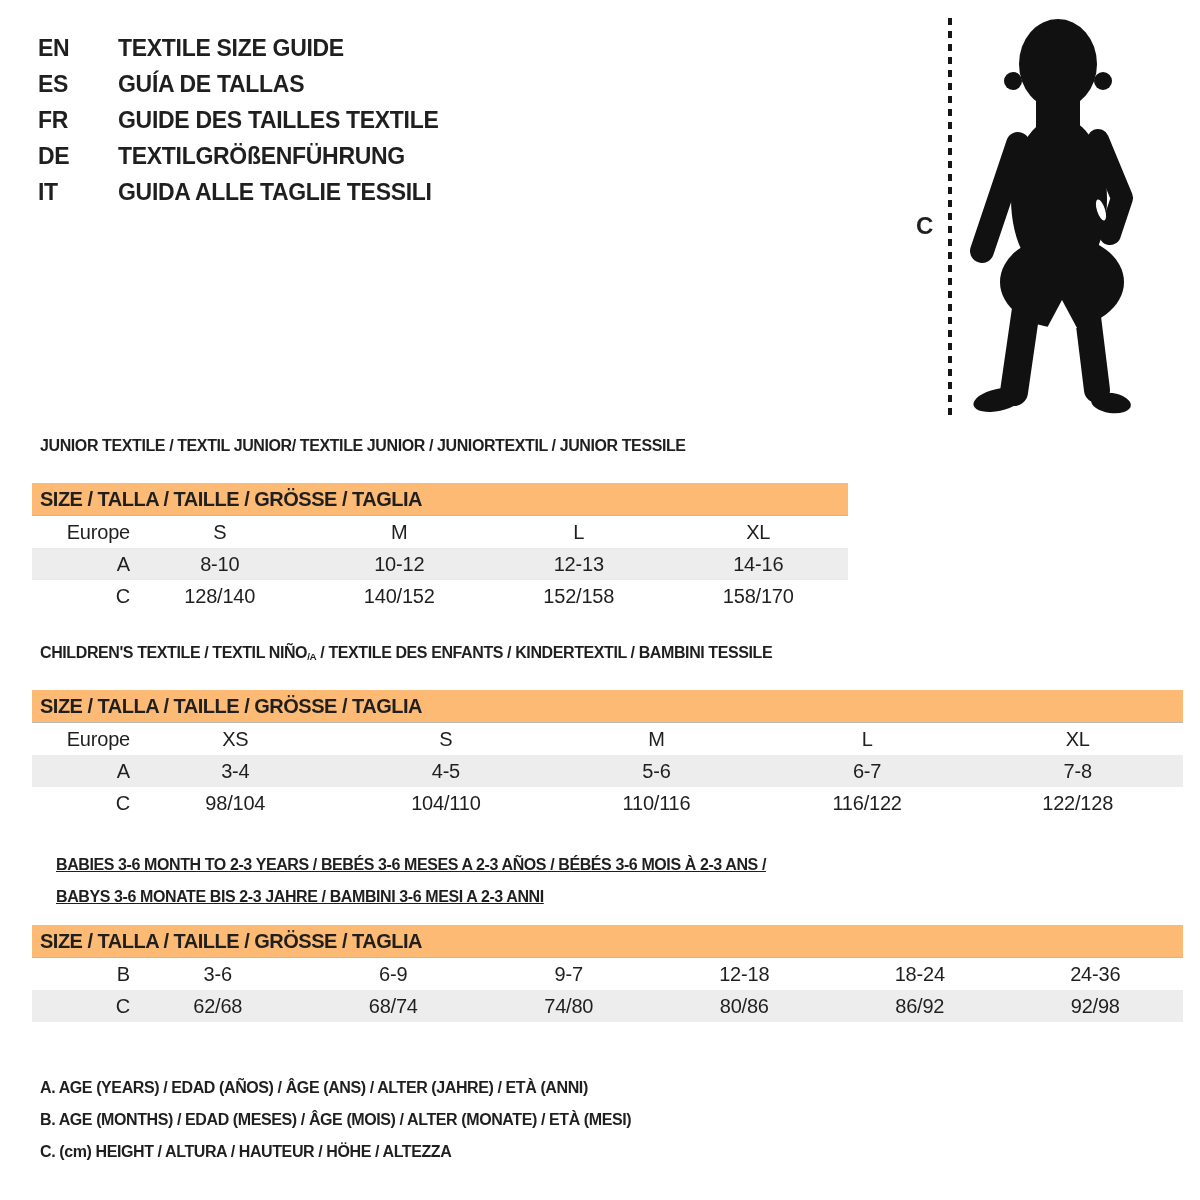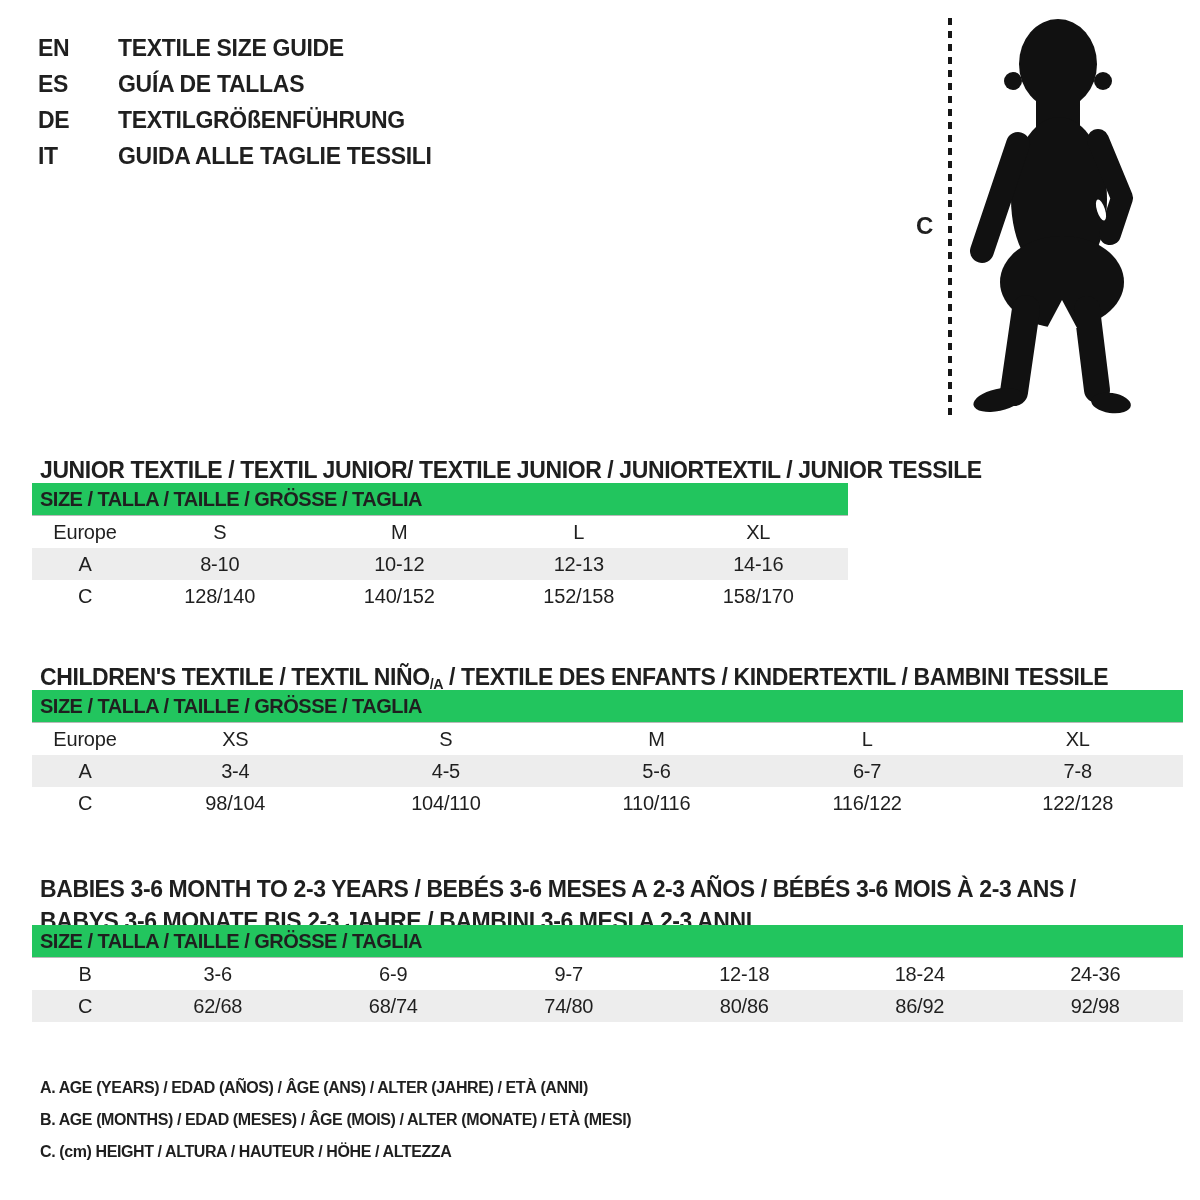--- a/index.html
+++ b/index.html
@@ -14,53 +14,57 @@
   .lang-row{display:flex;line-height:36px;font-size:23px;font-weight:bold;letter-spacing:-0.3px;}
   .lang-code{width:80px;}
   
   .dash-line{
     position:absolute;left:948px;top:18px;width:4px;height:398px;
     background:repeating-linear-gradient(to bottom,#161616 0 7px,transparent 7px 13px);
   }
   .measure-label{position:absolute;left:916px;top:212px;font-size:24px;font-weight:bold;}
   .baby-svg{position:absolute;left:964px;top:14px;width:176px;height:405px;}
   
-  .tbl-title{position:absolute;font-size:23px;font-weight:bold;letter-spacing:-0.4px;line-height:24px;white-space:nowrap;margin-top:24px;}
+  .tbl-title{position:absolute;font-size:16px;font-weight:bold;letter-spacing:-0.4px;line-height:24px;white-space:nowrap;}
   .tbl-title.two-line{line-height:32px;white-space:normal;}
   .subtxt{font-size:0.62em;vertical-align:-0.25em;}
   .tbl{position:absolute;font-size:20px;}
   .size-bar{
-    height:33px;background:#22c55e;display:flex;align-items:center;
+    height:33px;background:#fdba74;display:flex;align-items:center;
     padding-left:8px;box-sizing:border-box;
     font-size:20px;font-weight:bold;letter-spacing:-0.5px;
     border-bottom:1px solid #b9b9b9;
   }
   .trow{display:grid;height:32px;align-items:center;}
   .t1 .trow{grid-template-columns:98px repeat(4,1fr);}
   .t2 .trow{grid-template-columns:98px repeat(5,1fr);}
   .t3 .trow{grid-template-columns:98px repeat(6,1fr);}
   .trow.alt{background:#ededed;}
-  .lbl{padding-left:8px;text-align:center;}
+  .lbl{padding-left:8px;text-align:right;}
   .cell{text-align:center;}
   
   .legend{position:absolute;left:40px;top:1072px;font-size:16px;font-weight:bold;letter-spacing:-0.4px;line-height:32px;}
 </style>
 </head>
 <body>
 
 <div class="page">
 
   <div class="lang-block">
     <div class="lang-row">
       <span class="lang-code">EN</span>
       <span class="lang-label">TEXTILE SIZE GUIDE</span>
     </div>
     <div class="lang-row">
       <span class="lang-code">ES</span>
       <span class="lang-label">GUÍA DE TALLAS</span>
+    </div>
+    <div class="lang-row">
+      <span class="lang-code">FR</span>
+      <span class="lang-label">GUIDE DES TAILLES TEXTILE</span>
     </div>
     <div class="lang-row">
       <span class="lang-code">DE</span>
       <span class="lang-label">TEXTILGRÖßENFÜHRUNG</span>
     </div>
     <div class="lang-row">
       <span class="lang-code">IT</span>
       <span class="lang-label">GUIDA ALLE TAGLIE TESSILI</span>
     </div>
   </div>
@@ -136,21 +140,21 @@
     <div class="trow">
       <div class="lbl">C</div>
       <div class="cell">98/104</div>
       <div class="cell">104/110</div>
       <div class="cell">110/116</div>
       <div class="cell">116/122</div>
       <div class="cell">122/128</div>
     </div>
   </div>
 
-  <div class="tbl-title two-line" style="left:40px;top:849px;width:1140px;">
+  <div class="tbl-title two-line" style="left:56px;top:849px;width:1140px;text-decoration:underline;">
     <div>BABIES 3-6 MONTH TO 2-3 YEARS / BEBÉS 3-6 MESES A 2-3 AÑOS / BÉBÉS 3-6 MOIS À 2-3 ANS /</div>
     <div>BABYS 3-6 MONATE BIS 2-3 JAHRE / BAMBINI 3-6 MESI A 2-3 ANNI</div>
   </div>
   <div class="tbl t3" style="left:32px;top:925px;width:1151px;">
     <div class="size-bar">SIZE / TALLA / TAILLE / GRÖSSE / TAGLIA</div>
     <div class="trow">
       <div class="lbl">B</div>
       <div class="cell">3-6</div>
       <div class="cell">6-9</div>
       <div class="cell">9-7</div>

